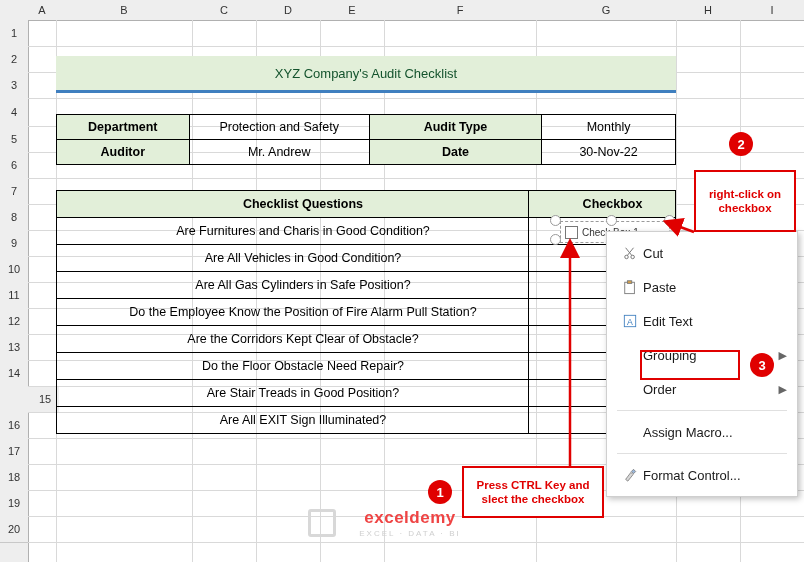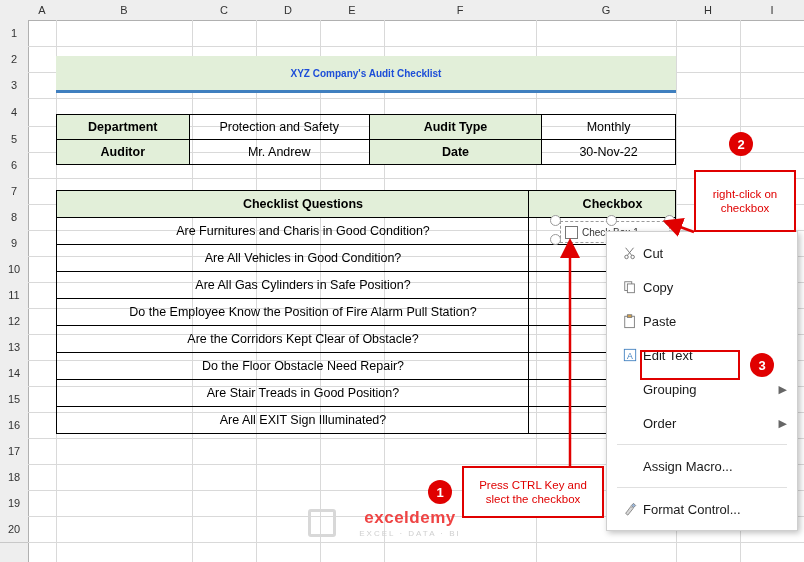--- a/index.html
+++ b/index.html
@@ -22,21 +22,21 @@
     border-bottom:1px solid #c8c8c8;background:#eeeeee;}
   .gridline-v{position:absolute;top:20px;width:1px;background:#d9d9d9;}
   .gridline-h{position:absolute;left:28px;height:1px;background:#d9d9d9;}
 
   
   .title-bar{
     position:absolute;left:56px;top:56px;width:620px;height:34px;
     background:#e2efd9;display:flex;align-items:center;justify-content:center;
     border-bottom:3px solid #3f7fbf;
   }
-  .title-bar span{font-size:10px;font-weight:bold;color:#1d4ed8;}
+  .title-bar span{font-size:13px;font-weight:normal;color:#14532d;}
 
   .info-table{position:absolute;left:56px;top:114px;width:620px;border-collapse:collapse;}
   .info-table td{border:1px solid #000;height:22px;font-size:12.5px;text-align:center;}
   .info-table td.lbl{background:#e2efd9;font-weight:bold;}
   .c-dep{width:136px;}
   .c-depv{width:190px;}
   .c-at{width:184px;}
   .c-atv{width:140px;}
 
   .chk-table{position:absolute;left:56px;top:190px;width:620px;border-collapse:collapse;}
@@ -65,21 +65,21 @@
   }
   .ctx-item{height:34px;display:flex;align-items:center;padding:0 10px;position:relative;}
   .ctx-item .ic{width:26px;display:flex;align-items:center;justify-content:center;}
   .ctx-item .lb{flex:1;}
   .ctx-item .arrow{color:#666;font-size:11px;}
   .ctx-sep{height:1px;background:#e0e0e0;margin:4px 10px;}
 
   
   .ann-box{
     position:absolute;border:2px solid #e00000;background:#ffffff;
-    color:#e00000;font-weight:normal;font-size:11.5px;text-align:center;
+    color:#e00000;font-weight:bold;font-size:11.5px;text-align:center;
     display:flex;align-items:center;justify-content:center;line-height:1.25;
     padding:2px 4px;box-sizing:border-box;
   }
   .ann-num{
     position:absolute;width:24px;height:24px;border-radius:50%;
     background:#e00000;color:#fff;font-weight:bold;font-size:13px;
     display:flex;align-items:center;justify-content:center;
   }
   .redrect{position:absolute;border:2px solid #e00000;box-sizing:border-box;}
   .arrow-svg{position:absolute;left:0;top:0;width:804px;height:562px;pointer-events:none;}
@@ -117,21 +117,21 @@
     <div class="row-head" style="top:106px;height:26px;line-height:26px;">5</div>
     <div class="row-head" style="top:132px;height:26px;line-height:26px;">6</div>
     <div class="row-head" style="top:158px;height:26px;line-height:26px;">7</div>
     <div class="row-head" style="top:184px;height:26px;line-height:26px;">8</div>
     <div class="row-head" style="top:210px;height:26px;line-height:26px;">9</div>
     <div class="row-head" style="top:236px;height:26px;line-height:26px;">10</div>
     <div class="row-head" style="top:262px;height:26px;line-height:26px;">11</div>
     <div class="row-head" style="top:288px;height:26px;line-height:26px;">12</div>
     <div class="row-head" style="top:314px;height:26px;line-height:26px;">13</div>
     <div class="row-head" style="top:340px;height:26px;line-height:26px;">14</div>
-    <div class="row-head" style="top:366px;height:26px;line-height:26px;">15</div>
+    <div class="row-head" style="top:366px;height:26px;line-height:26px;padding-left:31px;">15</div>
     <div class="row-head" style="top:392px;height:26px;line-height:26px;">16</div>
     <div class="row-head" style="top:418px;height:26px;line-height:26px;">17</div>
     <div class="row-head" style="top:444px;height:26px;line-height:26px;">18</div>
     <div class="row-head" style="top:470px;height:26px;line-height:26px;">19</div>
     <div class="row-head" style="top:496px;height:26px;line-height:26px;">20</div>
   </div>
 
   <div class="gridline-v" style="left:56px;height:542px;"></div>
   <div class="gridline-v" style="left:192px;height:542px;"></div>
   <div class="gridline-v" style="left:256px;height:542px;"></div>
@@ -243,29 +243,20 @@
             <circle cx="11" cy="12.5" r="2"></circle>
             <line x1="4.8" y1="11" x2="12" y2="2"></line>
             <line x1="10.2" y1="11" x2="3" y2="2"></line>
           </g>
         </svg>
     </span>
     <span class="lb">Cut</span>
   </div>
   <div class="ctx-item">
     <span class="ic">
-      <svg width="14" height="14" viewBox="0 0 16 16">
-          <rect x="2" y="2" width="8" height="10" fill="#fff" stroke="#777"></rect>
-          <rect x="5" y="4.5" width="8" height="10" fill="#fff" stroke="#777"></rect>
-        </svg>
-    </span>
-    <span class="lb">Copy</span>
-  </div>
-  <div class="ctx-item">
-    <span class="ic">
       <svg width="14" height="15" viewBox="0 0 16 17">
           <rect x="2" y="2.5" width="11" height="13" fill="#fff" stroke="#777"></rect>
           <rect x="5" y="0.8" width="5" height="3" fill="#d8a24a" stroke="#777"></rect>
         </svg>
     </span>
     <span class="lb">Paste</span>
   </div>
   <div class="ctx-item">
     <span class="ic">
       <svg width="14" height="14" viewBox="0 0 16 16">

